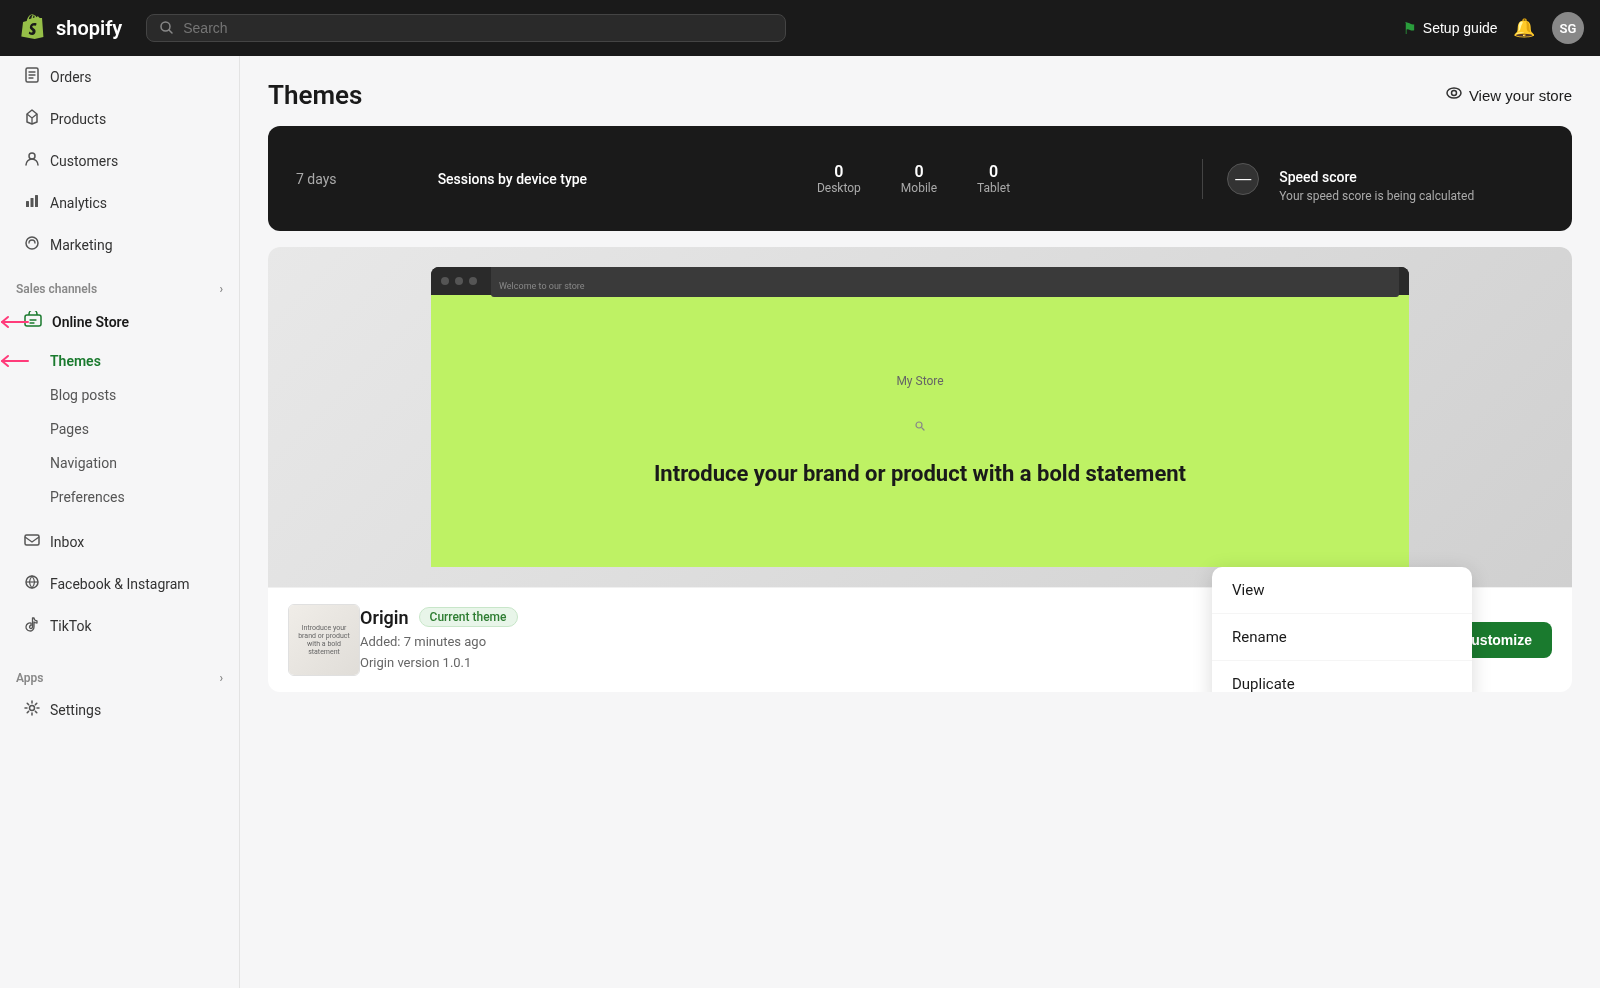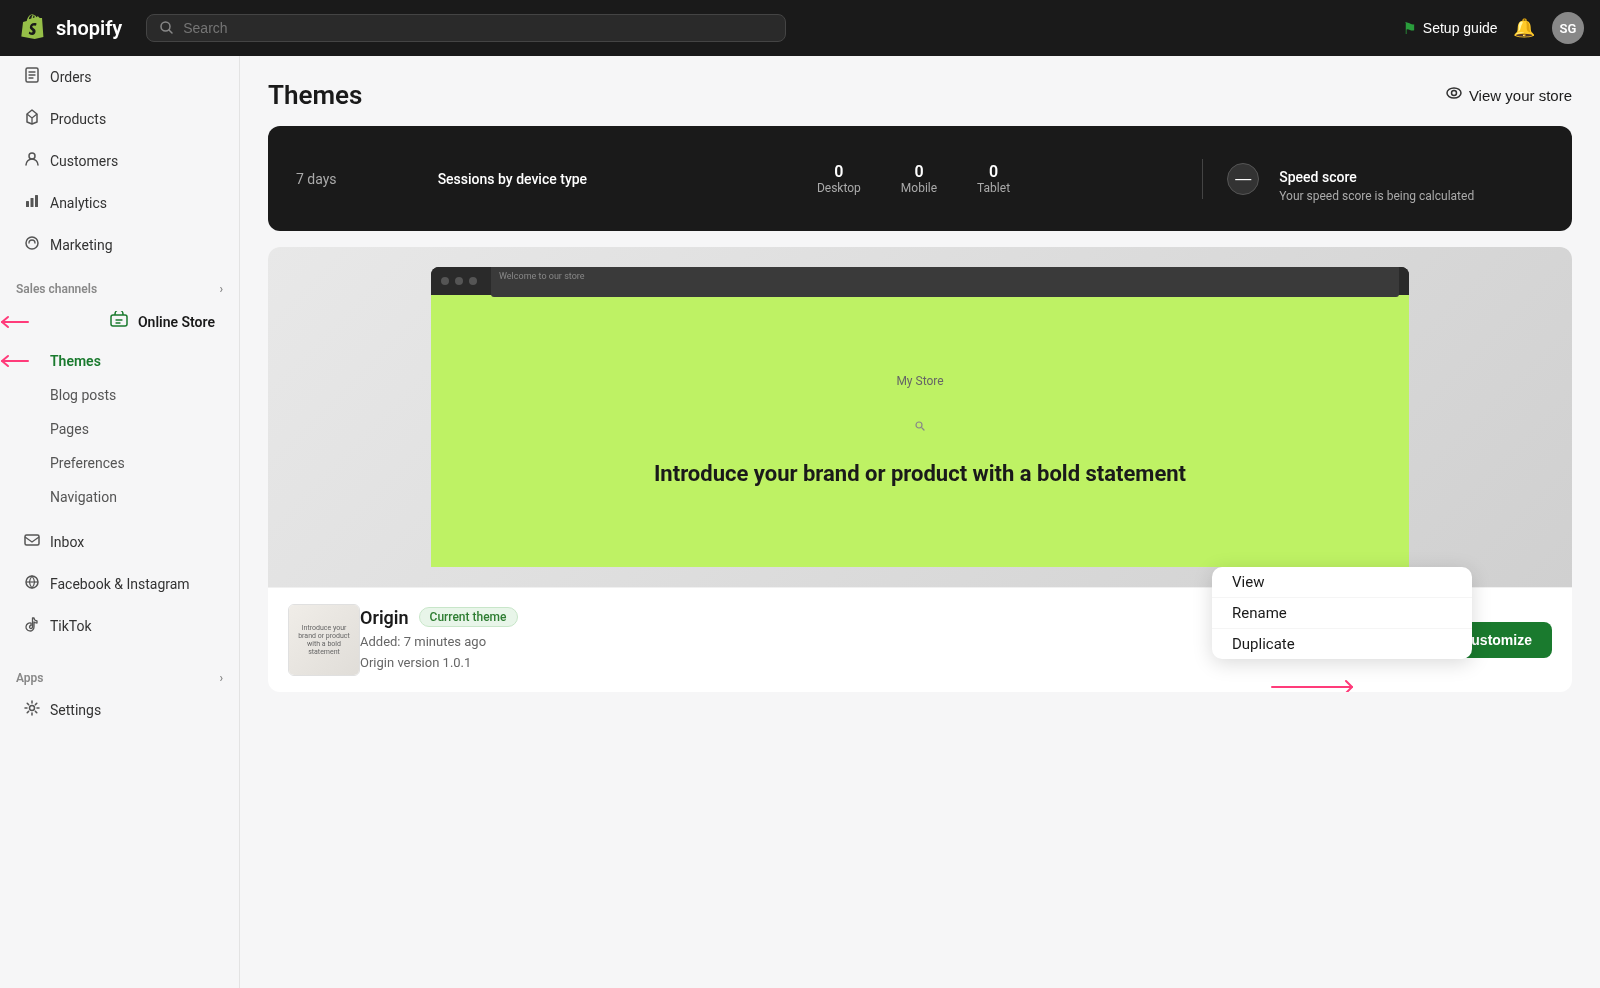--- a/index.html
+++ b/index.html
@@ -150,28 +150,28 @@
       padding: 10px 20px; font-size: 14px; font-weight: 600; cursor: pointer;
     }
 
     
     .context-menu {
       position: absolute; right: 100px; top: 320px; background: white;
       border-radius: 10px; box-shadow: 0 4px 20px rgba(0,0,0,0.15); width: 260px; z-index: 100;
       overflow: hidden;
     }
     .context-menu-item {
-      padding: 6px 20px; font-size: 15px; color: #1a1a1a; cursor: pointer; border-bottom: 1px solid #f5f5f5;
+      padding: 14px 20px; font-size: 15px; color: #1a1a1a; cursor: pointer; border-bottom: 1px solid #f5f5f5;
     }
     .context-menu-item:last-child { border-bottom: none; }
 
     .online-store-row {
       display: flex; align-items: center; gap: 10px; padding: 10px 16px;
       cursor: pointer; font-size: 14px; color: #1a1a1a; font-weight: 600;
-      margin: 1px 8px; border-radius: 6px; position: relative; justify-content: flex-end;
+      margin: 1px 8px; border-radius: 6px; position: relative;
     }
     .online-store-icon { font-size: 16px; }
   </style>
 </head>
 <body>
 
 <nav class="topnav">
   <div class="logo-area">
     <svg class="logo-icon" viewBox="0 0 38 42" fill="none" xmlns="http://www.w3.org/2000/svg">
       <path d="M32.2 8.3c0-.2-.2-.3-.4-.3l-2.7-.2c0 0-1.8-1.8-2-2-.2-.2-.6-.1-.7-.1L24.7 6.8c-.5-1.4-1.4-2.7-3-2.7h-.1C21.1 3.5 20.4 3 19.7 3c-4.7 0-6.9 5.8-7.6 8.8l-3.7 1.1c-1.1.3-1.2.4-1.3 1.5L5 32l17.5 3.3L34 32.7 32.2 8.3zm-9.8-1.1c-.7.2-1.5.5-2.3.7.2-1.4.7-2.8 1.5-3.9.6 1 .8 2.2.8 3.2zm-3-3.5c.2 0 .3.1.4.2-.9 1.2-1.5 2.9-1.7 4.5l-3.3 1c.6-2.8 2.2-5.7 4.6-5.7zm4.2 14.5s-1-.5-2.3-.5c-1.9 0-1.9 1.2-1.9 1.5 0 1.6 4.3 2.2 4.3 6 0 3-1.9 4.9-4.4 4.9-3 0-4.6-1.9-4.6-1.9l.8-2.6s1.6 1.4 2.9 1.4c.9 0 1.3-.7 1.3-1.2 0-2.1-3.5-2.2-3.5-5.7 0-2.9 2.1-5.7 6.3-5.7 1.6 0 2.4.5 2.4.5l-.3 2.3z" fill="#96bf48"></path>
@@ -286,25 +286,25 @@
 
     <div class="sidebar-subitem">
       <span>Blog posts</span>
     </div>
 
     <div class="sidebar-subitem">
       <span>Pages</span>
     </div>
 
     <div class="sidebar-subitem">
+      <span>Navigation</span>
+    </div>
+
+    <div class="sidebar-subitem">
       <span>Preferences</span>
-    </div>
-
-    <div class="sidebar-subitem">
-      <span>Navigation</span>
     </div>
 
     <div class="sidebar-item" style="margin-top:8px;">
       <span class="icon">
         <svg width="16" height="16" viewBox="0 0 16 16" fill="none">
             <rect x="1" y="3" width="14" height="10" rx="1.5" stroke="#555" stroke-width="1.5"></rect>
             <path d="M1 5l7 5 7-5" stroke="#555" stroke-width="1.3"></path>
           </svg>
       </span>
       <span>Inbox</span>
@@ -387,21 +387,21 @@
       </div>
     </div>
 
     <div class="theme-preview-section" style="position: relative;">
       <div class="theme-preview-img">
         <div class="mock-browser">
           <div class="mock-browser-bar">
             <div class="mock-dot"></div>
             <div class="mock-dot"></div>
             <div class="mock-dot"></div>
-            <div style="background:#3a3a3a; border-radius:3px; flex:1; height:14px; margin-left:8px; display:flex; align-items:flex-end; padding:16px 8px;">
+            <div style="background:#3a3a3a; border-radius:3px; flex:1; height:14px; margin-left:8px; display:flex; align-items:flex-start; padding:16px 8px;">
               <span style="color:#888; font-size:9px;">Welcome to our store</span>
             </div>
           </div>
           <div class="mock-content">
             <div class="mock-store-name" style="font-size:12px; color:#666;">My Store</div>
             <div style="display:flex; align-items:center; gap:6px; margin-bottom:8px;">
               <svg width="12" height="12" viewBox="0 0 12 12" fill="none">
                   <circle cx="5" cy="5" r="3" stroke="#888" stroke-width="1.2"></circle>
                   <path d="M8 8l2 2" stroke="#888" stroke-width="1.2" stroke-linecap="round"></path>
                 </svg>

